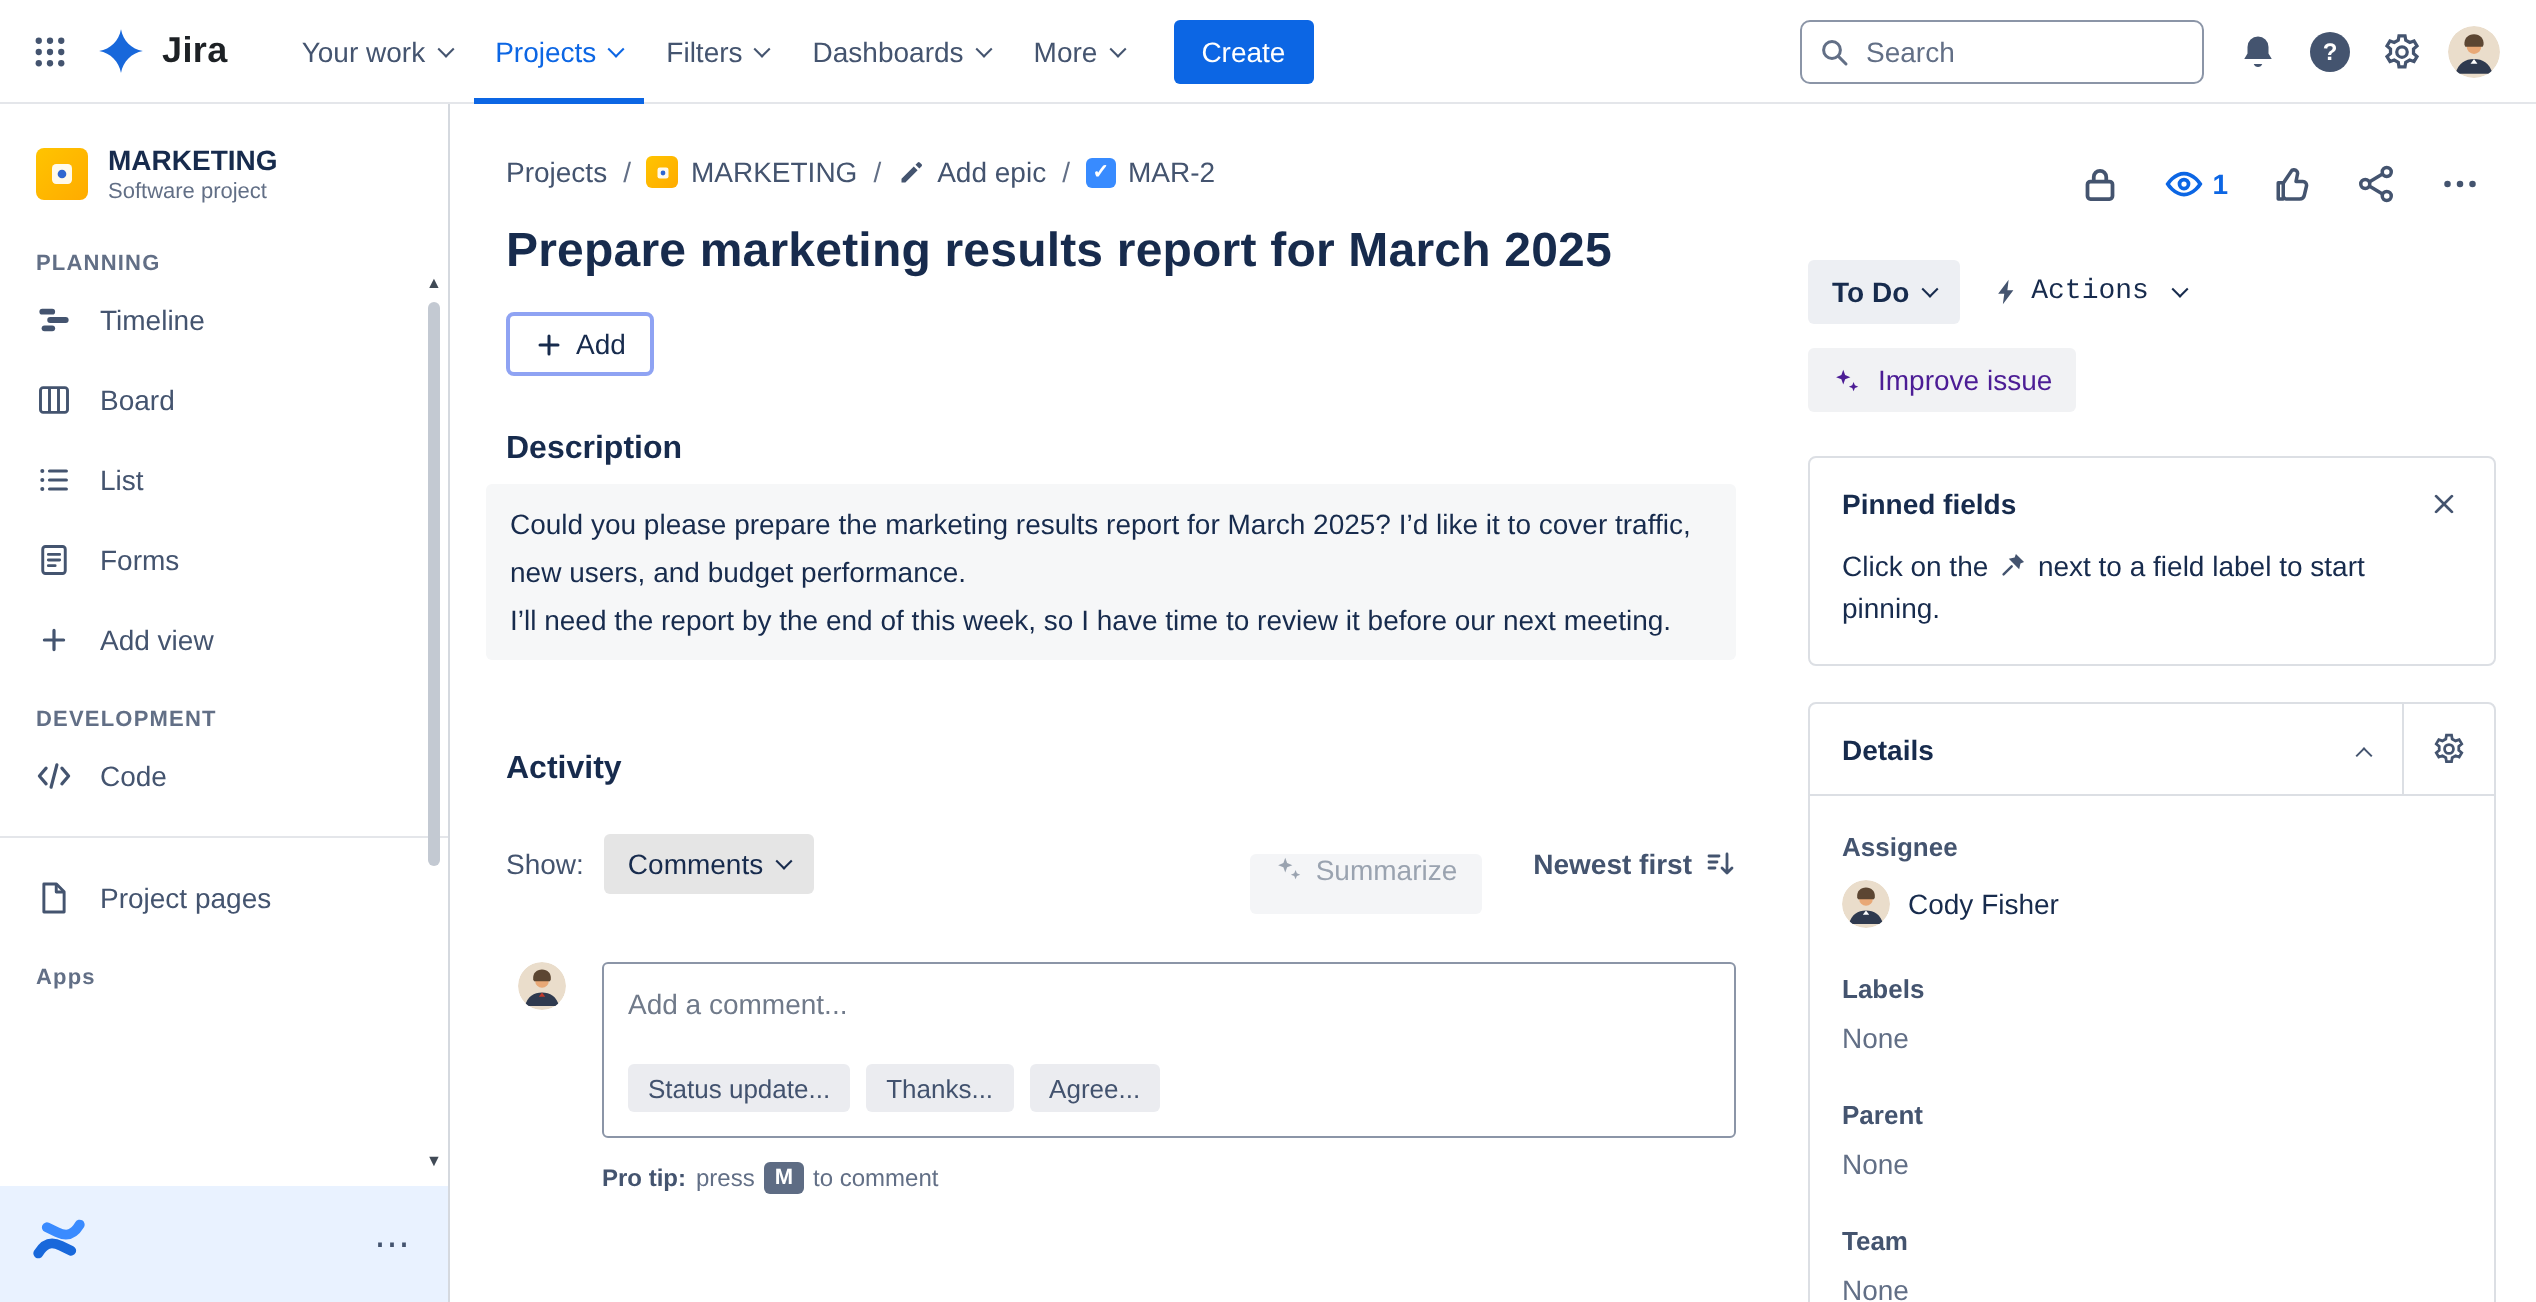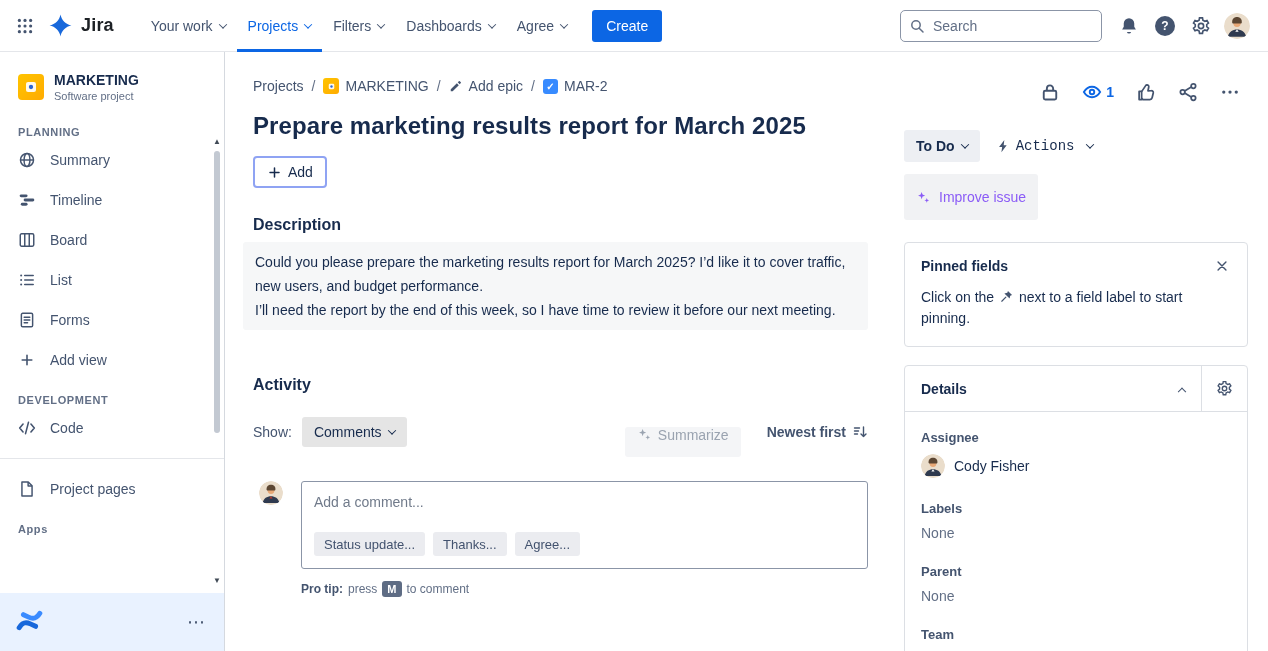--- a/index.html
+++ b/index.html
@@ -110,22 +110,22 @@
   .tool-btn { background:none; border:none; width:36px; height:36px; border-radius:4px; cursor:pointer;
     display:flex; align-items:center; justify-content:center; color:#44546F; gap:4px; }
   .tool-btn.watch { width:auto; padding:0 8px; color:#0C66E4; }
   .watch-count { font-size:14px; font-weight:600; color:#0C66E4; }
   .status-row { margin-top:20px; display:flex; align-items:center; gap:6px; }
   .status-btn { display:inline-flex; align-items:center; background:#EDEFF3; border:none; border-radius:3px;
     height:32px; padding:0 12px; font-size:14px; font-weight:600; color:#172B4D; cursor:pointer; font-family:inherit; }
   .actions-btn { display:inline-flex; align-items:center; gap:6px; background:none; border:none; height:32px;
     padding:0 10px; font-size:14px; font-weight:500; color:#172B4D; cursor:pointer; font-family:Liberation Mono, monospace; }
   .improve-btn { margin-top:12px; display:inline-flex; align-items:center; gap:8px; background:#F1F2F4;
-    border:none; border-radius:3px; height:46px; padding:0 12px; font-size:14px; font-weight:500;
-    color:#8b5cf6; cursor:pointer; font-family:inherit; }
+    border:none; border-radius:3px; height:32px; padding:0 12px; font-size:14px; font-weight:500;
+    color:#4c1d95; cursor:pointer; font-family:inherit; }
   .card { border:1px solid #DCDFE4; border-radius:4px; background:#fff; }
   .pinned-card { margin-top:22px; padding:14px 16px 18px 16px; }
   .card-head { display:flex; align-items:center; justify-content:space-between; }
   .card-title { font-size:14px; font-weight:600; color:#172B4D; }
   .close-btn { background:none; border:none; cursor:pointer; color:#44546F; padding:2px; display:flex; }
   .pinned-body { margin-top:12px; font-size:14px; line-height:20px; color:#172B4D; }
   .pin-ic { color:#44546F; margin:0 2px; vertical-align:-1px; }
   .details-card { margin-top:18px; }
   .det-head { display:flex; align-items:center; padding:0 0 0 16px; height:46px; border-bottom:1px solid #DCDFE4; }
   .det-head .card-title { flex:1; cursor:pointer; }
@@ -175,21 +175,21 @@
         </div>
       <div class="nav-item">
           <span>Filters</span>
           <span class="chev"></span>
         </div>
       <div class="nav-item">
           <span>Dashboards</span>
           <span class="chev"></span>
         </div>
       <div class="nav-item">
-          <span>Agree</span>
+          <span>More</span>
           <span class="chev"></span>
         </div>
     </nav>
     <button class="create-btn">Create</button>
     <div class="top-spacer"></div>
     <div class="search-wrap">
       <span class="search-ic">
         <svg viewBox="0 0 16 16" width="16" height="16" fill="none" stroke="currentColor" stroke-width="1.5" stroke-linecap="round">
             <circle cx="7" cy="7" r="4.2"></circle>
             <path d="M10.2 10.2 14 14"></path>
@@ -238,30 +238,20 @@
         <div>
           <div class="proj-name">MARKETING</div>
           <div class="proj-type">Software project</div>
         </div>
       </div>
 
       <div class="sb-scrollarea">
         <div class="sec-label">PLANNING</div>
         <a class="sb-item">
           <span class="ic">
-              <svg viewBox="0 0 16 16" width="18" height="18" fill="none" stroke="currentColor" stroke-width="1.3">
-                <circle cx="8" cy="8" r="5.8"></circle>
-                <ellipse cx="8" cy="8" rx="2.6" ry="5.8"></ellipse>
-                <path d="M2.2 8h11.6"></path>
-              </svg>
-            </span>
-          <span>Summary</span>
-        </a>
-        <a class="sb-item">
-          <span class="ic">
               <svg viewBox="0 0 16 16" width="18" height="18" fill="currentColor">
                 <rect x="1.5" y="3" width="7" height="2.6" rx="1.3"></rect>
                 <rect x="5" y="6.7" width="9.5" height="2.6" rx="1.3"></rect>
                 <rect x="2.5" y="10.4" width="6" height="2.6" rx="1.3"></rect>
               </svg>
             </span>
           <span>Timeline</span>
         </a>
         <a class="sb-item">
           <span class="ic">

